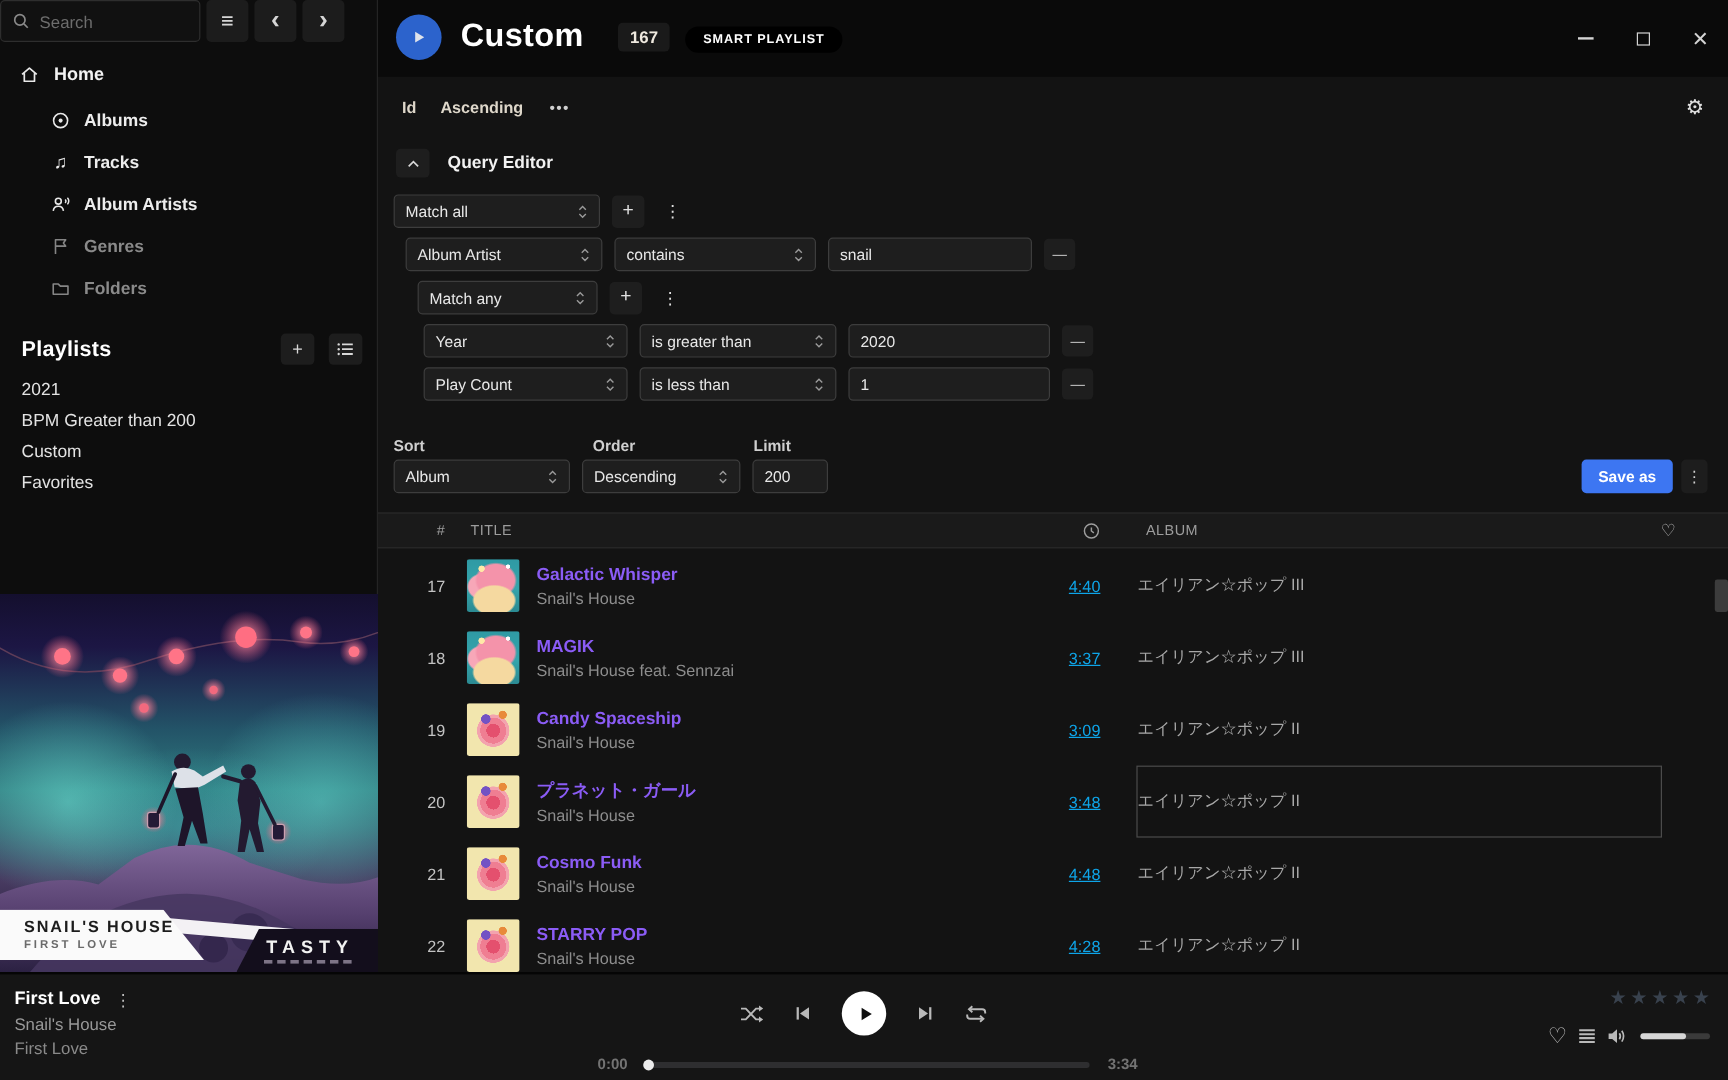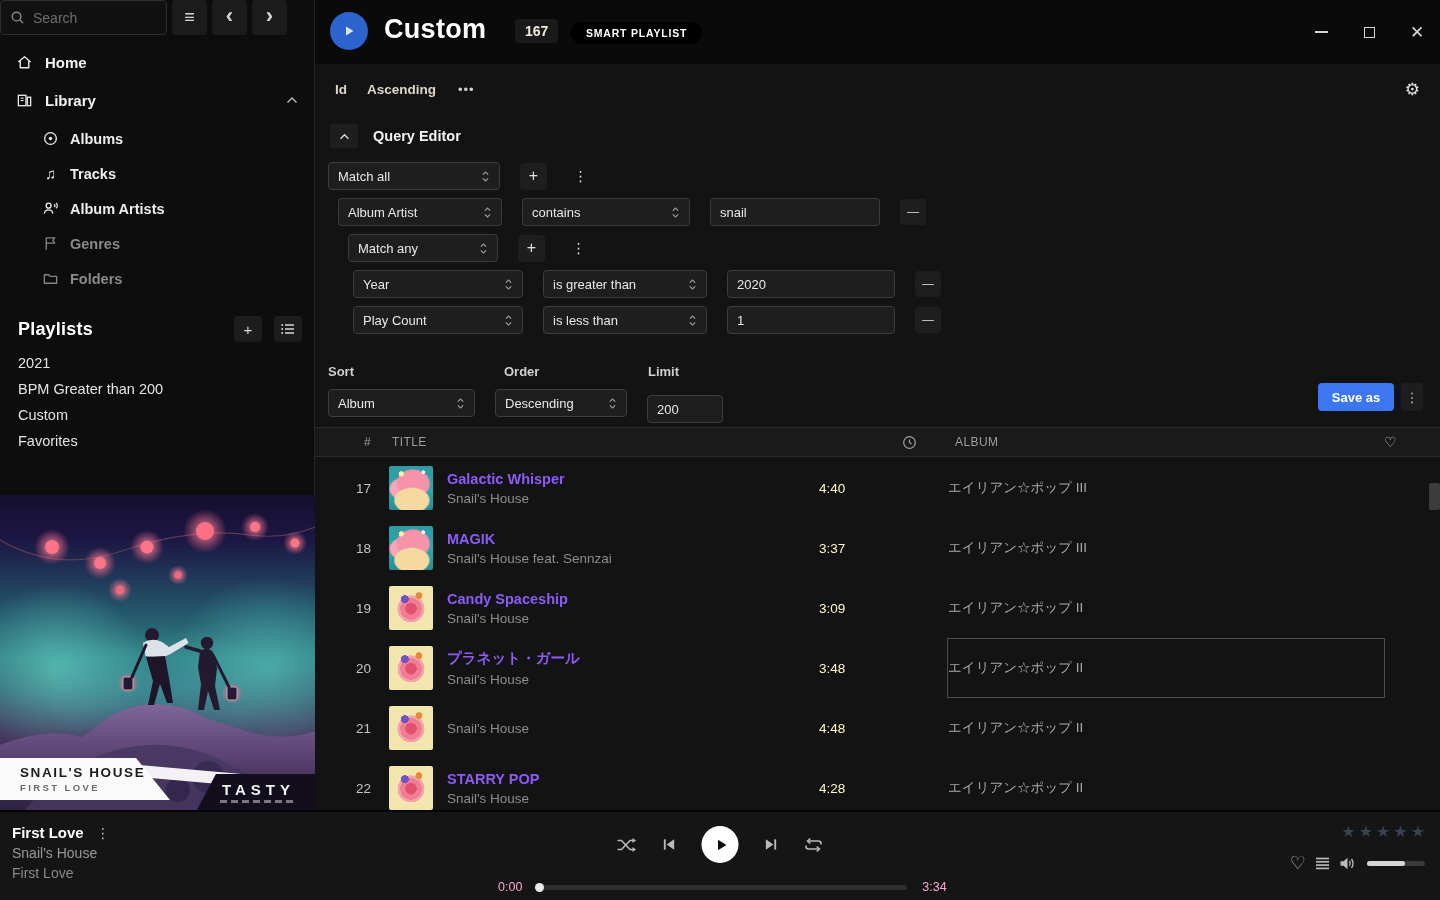--- a/index.html
+++ b/index.html
@@ -77,21 +77,21 @@
   .toolbar { position:relative; height:50px; display:flex; align-items:center; padding-left:20px; gap:0; }
   .tb-btn { background:none; border:none; color:#ded7ca; font-weight:700; font-size:13.5px;
     padding:6px 14px 6px 0; cursor:pointer; }
   .tb-btn.first { padding-right:20px; }
   .tb-dots { background:none; border:none; color:#cfcfcf; font-size:13px; letter-spacing:1px;
     cursor:pointer; padding:6px 8px; }
   .gear-btn { position:absolute; right:20px; background:none; border:none; color:#e0e0e0;
     font-size:17px; cursor:pointer; }
 
   .query { position:absolute; left:0; top:114px; width:100%; height:313px; }
-  .q-row { position:absolute; display:flex; align-items:center; gap:20px; }
+  .q-row { position:absolute; display:flex; align-items:center; gap:10px; }
   .select { height:28px; background:#1e1e1e; border:1px solid #3d3d3d; border-radius:4px;
     display:flex; align-items:center; padding:0 9px; color:#e8e8e8; font-size:13px; cursor:pointer; }
   .select span { flex:1; }
   .tinput { height:28px; background:#1e1e1e; border:1px solid #3d3d3d; border-radius:4px;
     color:#e8e8e8; font-size:13px; padding:0 9px; outline:none; font-family:inherit; }
   .sm-btn { width:27px; height:27px; background:#1e1e1e; border:none; border-radius:4px;
     color:#e0e0e0; font-size:16px; display:flex; align-items:center; justify-content:center; cursor:pointer; }
   .sm-btn.dots { background:#1a1a1a; font-size:14px; }
   .minus-btn { width:26px; height:26px; background:#1e1e1e; border:none; border-radius:4px;
     color:#cfcfcf; font-size:12px; display:flex; align-items:center; justify-content:center; cursor:pointer; }
@@ -111,21 +111,21 @@
   .th-clock { width:103px; display:flex; justify-content:flex-end; padding-right:8px; }
   .th-album { margin-left:30px; flex:1; }
   .th-heart { width:56px; color:#b9b9b9; font-size:14px; }
   .track-list { position:absolute; left:0; top:458px; width:100%; }
   .track-row { display:flex; align-items:center; height:60px; cursor:pointer; }
   .t-num { width:56px; text-align:right; color:#c3c3c3; font-size:13.5px; }
   .t-thumb { margin-left:18px; width:44px; height:44px; border-radius:2px; flex:0 0 44px; }
   .t-meta { margin-left:14px; flex:0 0 372px; overflow:hidden; }
   .t-title { color:#8b5cf6; font-size:14.5px; font-weight:700; margin-bottom:4px; white-space:nowrap; }
   .t-artist { color:#8d8d8d; font-size:13.5px; white-space:nowrap; }
-  .t-dur { width:98px; color:#fef9c3; font-size:13.5px; }
+  .t-dur { width:98px; text-align:right; color:#0ea5e9; font-size:13.5px;text-decoration:underline; }
   .t-album { margin-left:30px; flex:1; height:100%; display:flex; align-items:center;
     color:#a8a8a8; font-size:13.5px; border:1px solid transparent; }
   .t-album.focused { border:1px solid #4b4b4b; }
   .t-heart { width:55px; }
   .ap3 { background:
     radial-gradient(circle at 28% 18%, #ffe9a8 0 5%, transparent 6%),
     radial-gradient(circle at 78% 14%, #fff 0 3%, transparent 4%),
     radial-gradient(ellipse 42% 30% at 52% 78%, #f5d9a0 0 90%, transparent 100%),
     radial-gradient(ellipse 40% 34% at 55% 40%, #f493aa 0 88%, transparent 100%),
     radial-gradient(ellipse 30% 26% at 30% 52%, #f7a7b8 0 88%, transparent 100%),
@@ -146,21 +146,21 @@
   .np-title { color:#fff; font-size:15px; font-weight:700; }
   .np-dots { background:none; border:none; color:#bdbdbd; font-size:14px; cursor:pointer; }
   .np-artist { color:#989898; font-size:14px; margin-top:4px; }
   .np-album { color:#8a8a8a; font-size:14px; margin-top:4px; }
   .controls { position:absolute; left:50%; top:14px; transform:translateX(-50%);
     display:flex; align-items:center; gap:25px; }
   .ctl-btn { background:none; border:none; cursor:pointer; display:flex; align-items:center; }
   .play-btn { width:37px; height:37px; border-radius:50%; background:#fff; border:none; cursor:pointer;
     display:flex; align-items:center; justify-content:center; }
   .progress { position:absolute; left:498px; top:68px; display:flex; align-items:center; gap:15px; }
-  .time { color:#f9a8d4; font-size:12.5px; font-weight:400; }
+  .time { color:#737373; font-size:12.5px; font-weight:700; }
   .p-track { position:relative; width:370px; height:5px; background:#2e2e30; border-radius:3px; cursor:pointer; }
   .p-fill { position:absolute; left:0; top:0; height:5px; background:#e8e8e8; border-radius:3px; }
   .p-knob { position:absolute; left:-2px; top:-2px; width:9px; height:9px; border-radius:50%; background:#ececec; }
   .rating { position:absolute; right:15px; top:10px; display:flex; gap:3px; }
   .star { color:#39424e; font-size:16px; cursor:pointer; }
   .right-ctls { position:absolute; right:15px; top:40px; display:flex; align-items:center; gap:9px; }
   .ric { background:none; border:none; color:#b9b9b9; cursor:pointer; display:flex; align-items:center; font-size:17px; }
   .vol-track { position:relative; width:58px; height:5px; background:#3a3a3a; border-radius:3px; margin-left:2px; cursor:pointer; }
   .vol-fill { position:absolute; left:0; top:0; height:5px; background:#d6d6d6; border-radius:3px; }
 
@@ -190,32 +190,20 @@
           <span style="font-size:22px;font-weight:700;margin-top:-3px">›</span>
         </button>
     </div>
 
     <nav class="nav">
       <div class="nav-item">
         <svg class="ic" width="17" height="17" viewBox="0 0 18 18">
             <path d="M2.5 8.5 L9 3 L15.5 8.5 M4.5 7.5 V14.5 H13.5 V7.5" fill="none" stroke="#e8e8e8" stroke-width="1.5" stroke-linejoin="round"></path>
           </svg>
         <span>Home</span>
-      </div>
-      <div class="nav-item">
-        <svg class="ic" width="17" height="17" viewBox="0 0 18 18">
-            <rect x="2.5" y="3.5" width="8" height="11" fill="none" stroke="#e8e8e8" stroke-width="1.4"></rect>
-            <line x1="5" y1="6.5" x2="8" y2="6.5" stroke="#e8e8e8" stroke-width="1.2"></line>
-            <line x1="5" y1="9" x2="8" y2="9" stroke="#e8e8e8" stroke-width="1.2"></line>
-            <rect x="12" y="5.5" width="3.5" height="9" fill="none" stroke="#e8e8e8" stroke-width="1.4"></rect>
-          </svg>
-        <span>Library</span>
-        <svg class="ic chev" width="12" height="8" viewBox="0 0 12 8">
-            <path d="M1.5 6.5 L6 2 L10.5 6.5" fill="none" stroke="#bdbdbd" stroke-width="1.4"></path>
-          </svg>
       </div>
 
       <div class="lib-list">
         <div class="lib-item">
           <svg class="ic" width="17" height="17" viewBox="0 0 18 18">
               <circle cx="9" cy="9" r="6.2" fill="none" stroke="#e8e8e8" stroke-width="1.4"></circle>
               <circle cx="9" cy="9" r="1.8" fill="#e8e8e8"></circle>
             </svg>
           <span>Albums</span>
         </div>
@@ -465,21 +453,21 @@
           <svg class="ic" width="9" height="13" viewBox="0 0 10 14">
               <path d="M2 5 L5 2 L8 5 M2 9 L5 12 L8 9" fill="none" stroke="#9a9a9a" stroke-width="1.3"></path>
             </svg>
         </div>
         <div class="select" style="width:132px">
           <span>Descending</span>
           <svg class="ic" width="9" height="13" viewBox="0 0 10 14">
               <path d="M2 5 L5 2 L8 5 M2 9 L5 12 L8 9" fill="none" stroke="#9a9a9a" stroke-width="1.3"></path>
             </svg>
         </div>
-        <input class="tinput" style="width: 76px; margin-top: 12px;" value="200">
+        <input class="tinput" style="width: 63px;" value="200">
       </div>
       <button class="save-btn">Save as</button>
       <button class="save-dots">⋮</button>
     </section>
 
     <div class="table-head">
       <span class="th-num">#</span>
       <span class="th-title">TITLE</span>
       <span class="th-clock">
         <svg class="ic" width="15" height="15" viewBox="0 0 16 16">
@@ -541,20 +529,21 @@
         <span class="t-dur">3:48</span>
         <div class="t-album focused">
             <span>エイリアン☆ポップ II</span>
           </div>
         <span class="t-heart"></span>
       </div>
         <div class="track-row">
         <span class="t-num">21</span>
         <div class="t-thumb ap2"></div>
         <div class="t-meta">
+          <div class="t-title">Cosmo Funk</div>
           <div class="t-artist">Snail's House</div>
         </div>
         <span class="t-dur">4:48</span>
         <div class="t-album">
             <span>エイリアン☆ポップ II</span>
           </div>
         <span class="t-heart"></span>
       </div>
         <div class="track-row">
         <span class="t-num">22</span>

